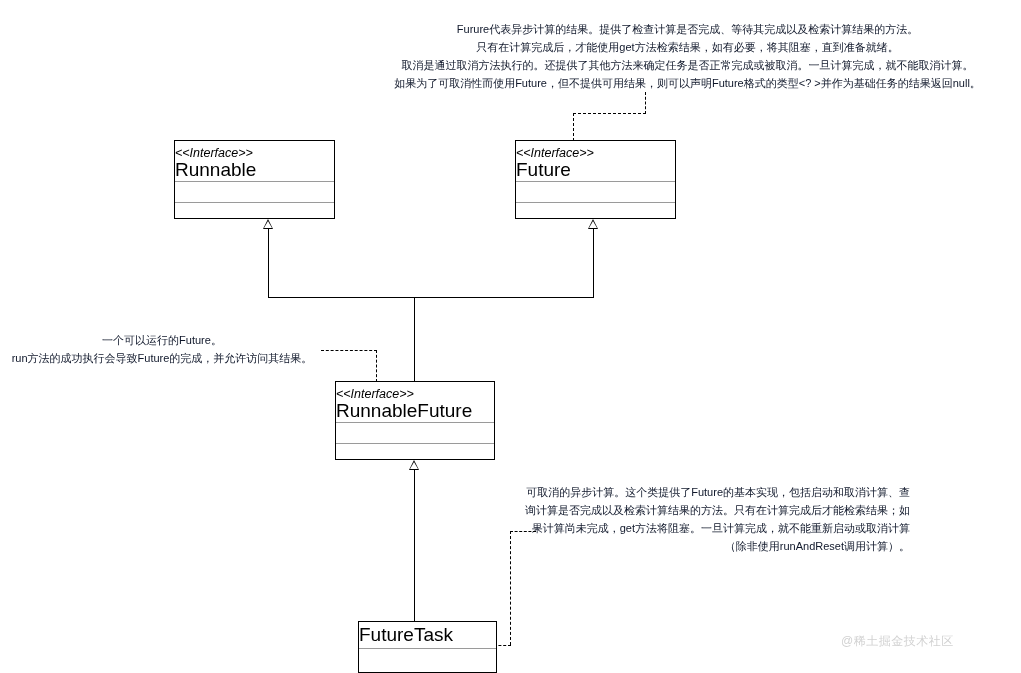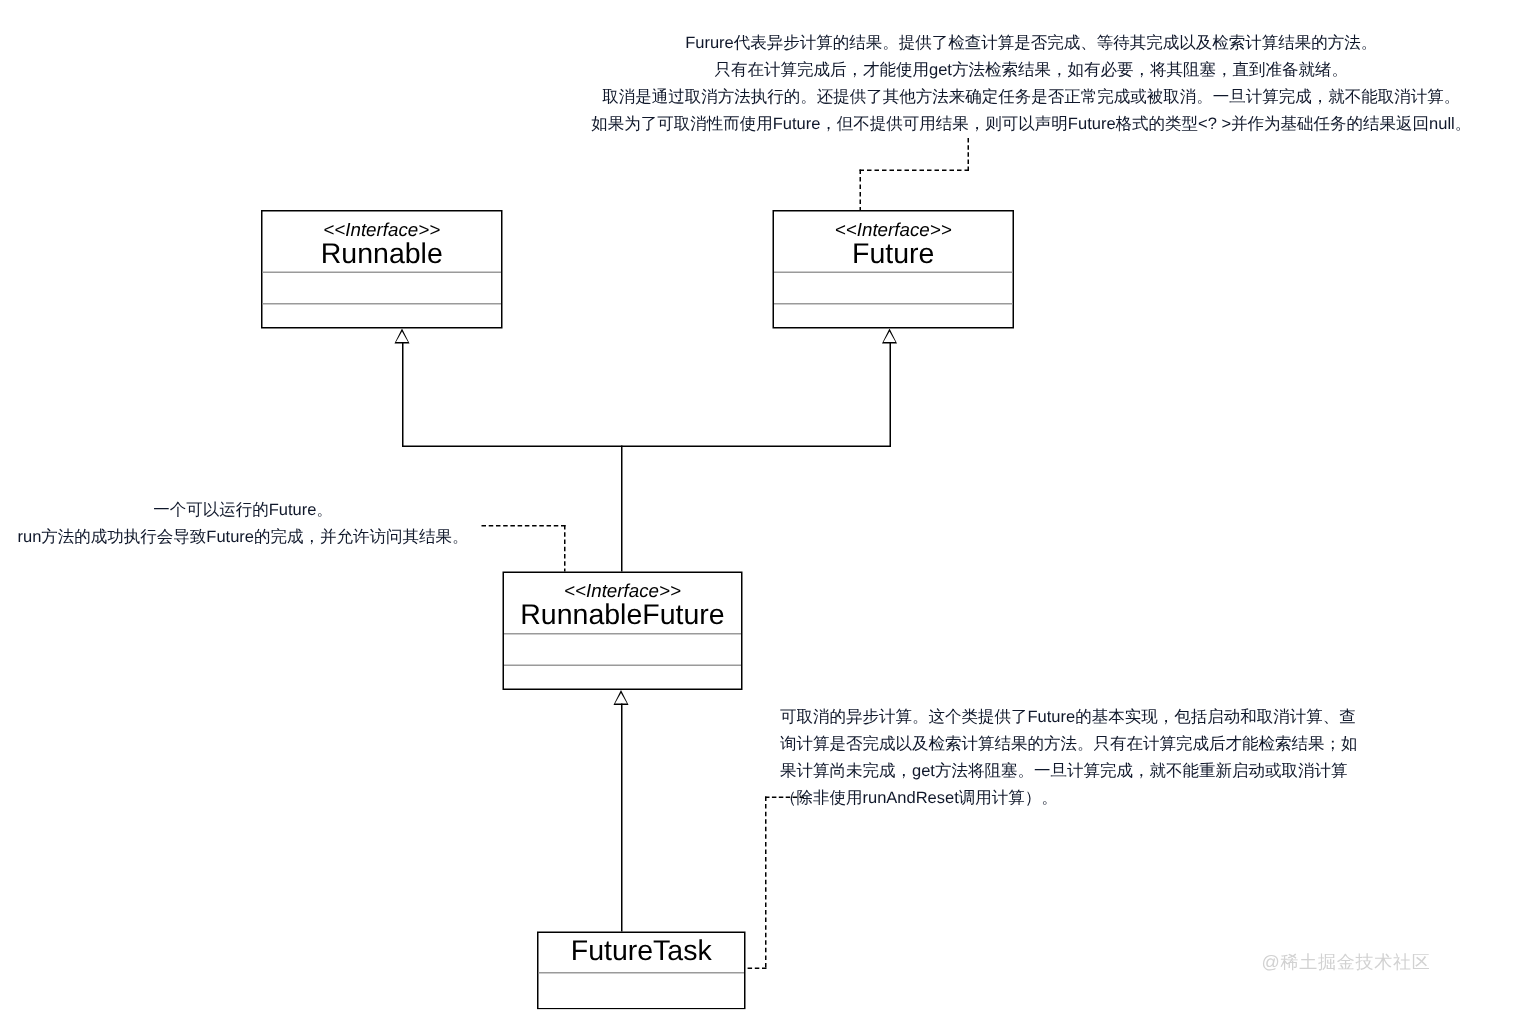--- a/index.html
+++ b/index.html
@@ -32,35 +32,35 @@
     text-align: center;
   }
   #note-runnablefuture {
     left: -18px;
     top: 331px;
     width: 360px;
     text-align: center;
   }
   #note-futuretask {
     left: 520px;
-    top: 469px;
+    top: 483px;
     width: 390px;
-    text-align: left;
+    text-align: right;
   }
 
   
   .umlbox {
     position: absolute;
     box-sizing: border-box;
     background: #ffffff;
     border: 1.3px solid #000000;
   }
   .uml-header {
     box-sizing: border-box;
-    text-align: center;
+    text-align: left;
     padding-top: 5px;
     border-bottom: 1px solid #9a9a9a;
   }
   .uml-stereotype {
     display: block;
     font-style: italic;
     font-size: 12.5px;
     line-height: 15px;
   }
   .uml-title {

